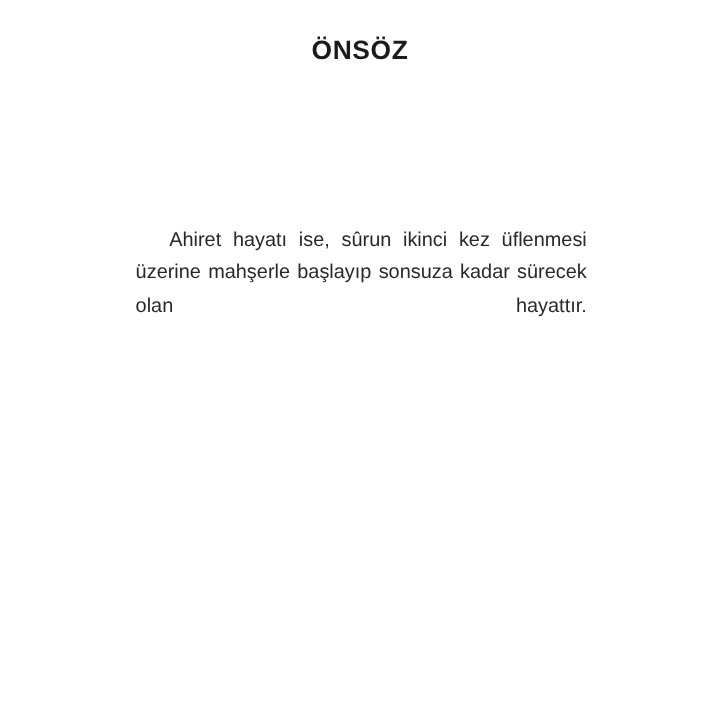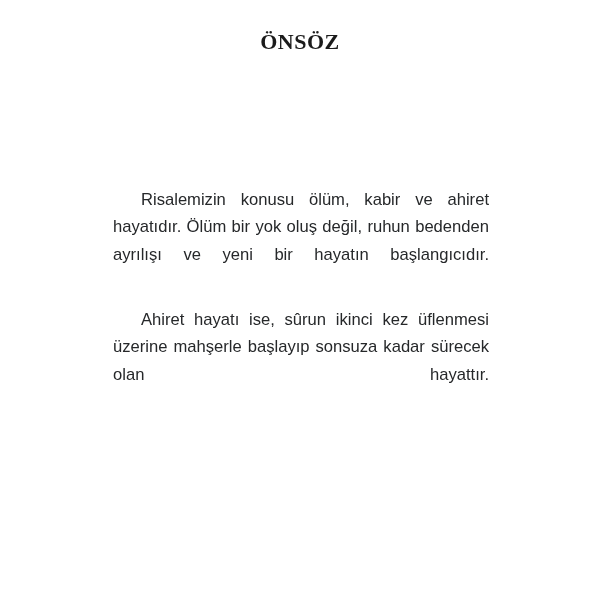--- a/index.html
+++ b/index.html
@@ -24,21 +24,20 @@
     position: absolute;
     top: 14px;
     left: 0;
     width: 600px;
     text-align: center;
     font-size: 22px;
     font-weight: bold;
     letter-spacing: 0.5px;
     color: #1b1b1b;
     line-height: 1.2;
-    font-family: Liberation Serif, serif;
   }
   .body-text {
     position: absolute;
     top: 186px;
     left: 113px;
     width: 376px;
   }
   .para {
     margin: 0 0 0 0;
     font-size: 16.6px;
@@ -61,18 +60,17 @@
   }
 </style>
 </head>
 <body>
 
 <div class="page">
 
   <h1 class="page-title">ÖNSÖZ</h1>
 
   <div class="body-text">
-    <p class="para">Risalemizin konusu ölüm, kabir ve ahiret hayatıdır. Ölüm bir yok oluş değil, ruhun bedenden ayrılışı ve yeni bir hayatın başlangıcıdır.</p>
     <p class="para">Ahiret hayatı ise, sûrun ikinci kez üflenmesi üzerine mahşerle başlayıp sonsuza kadar sürecek olan hayattır.</p>
 
   </div>
 
 </div>
 
 </body></html>

